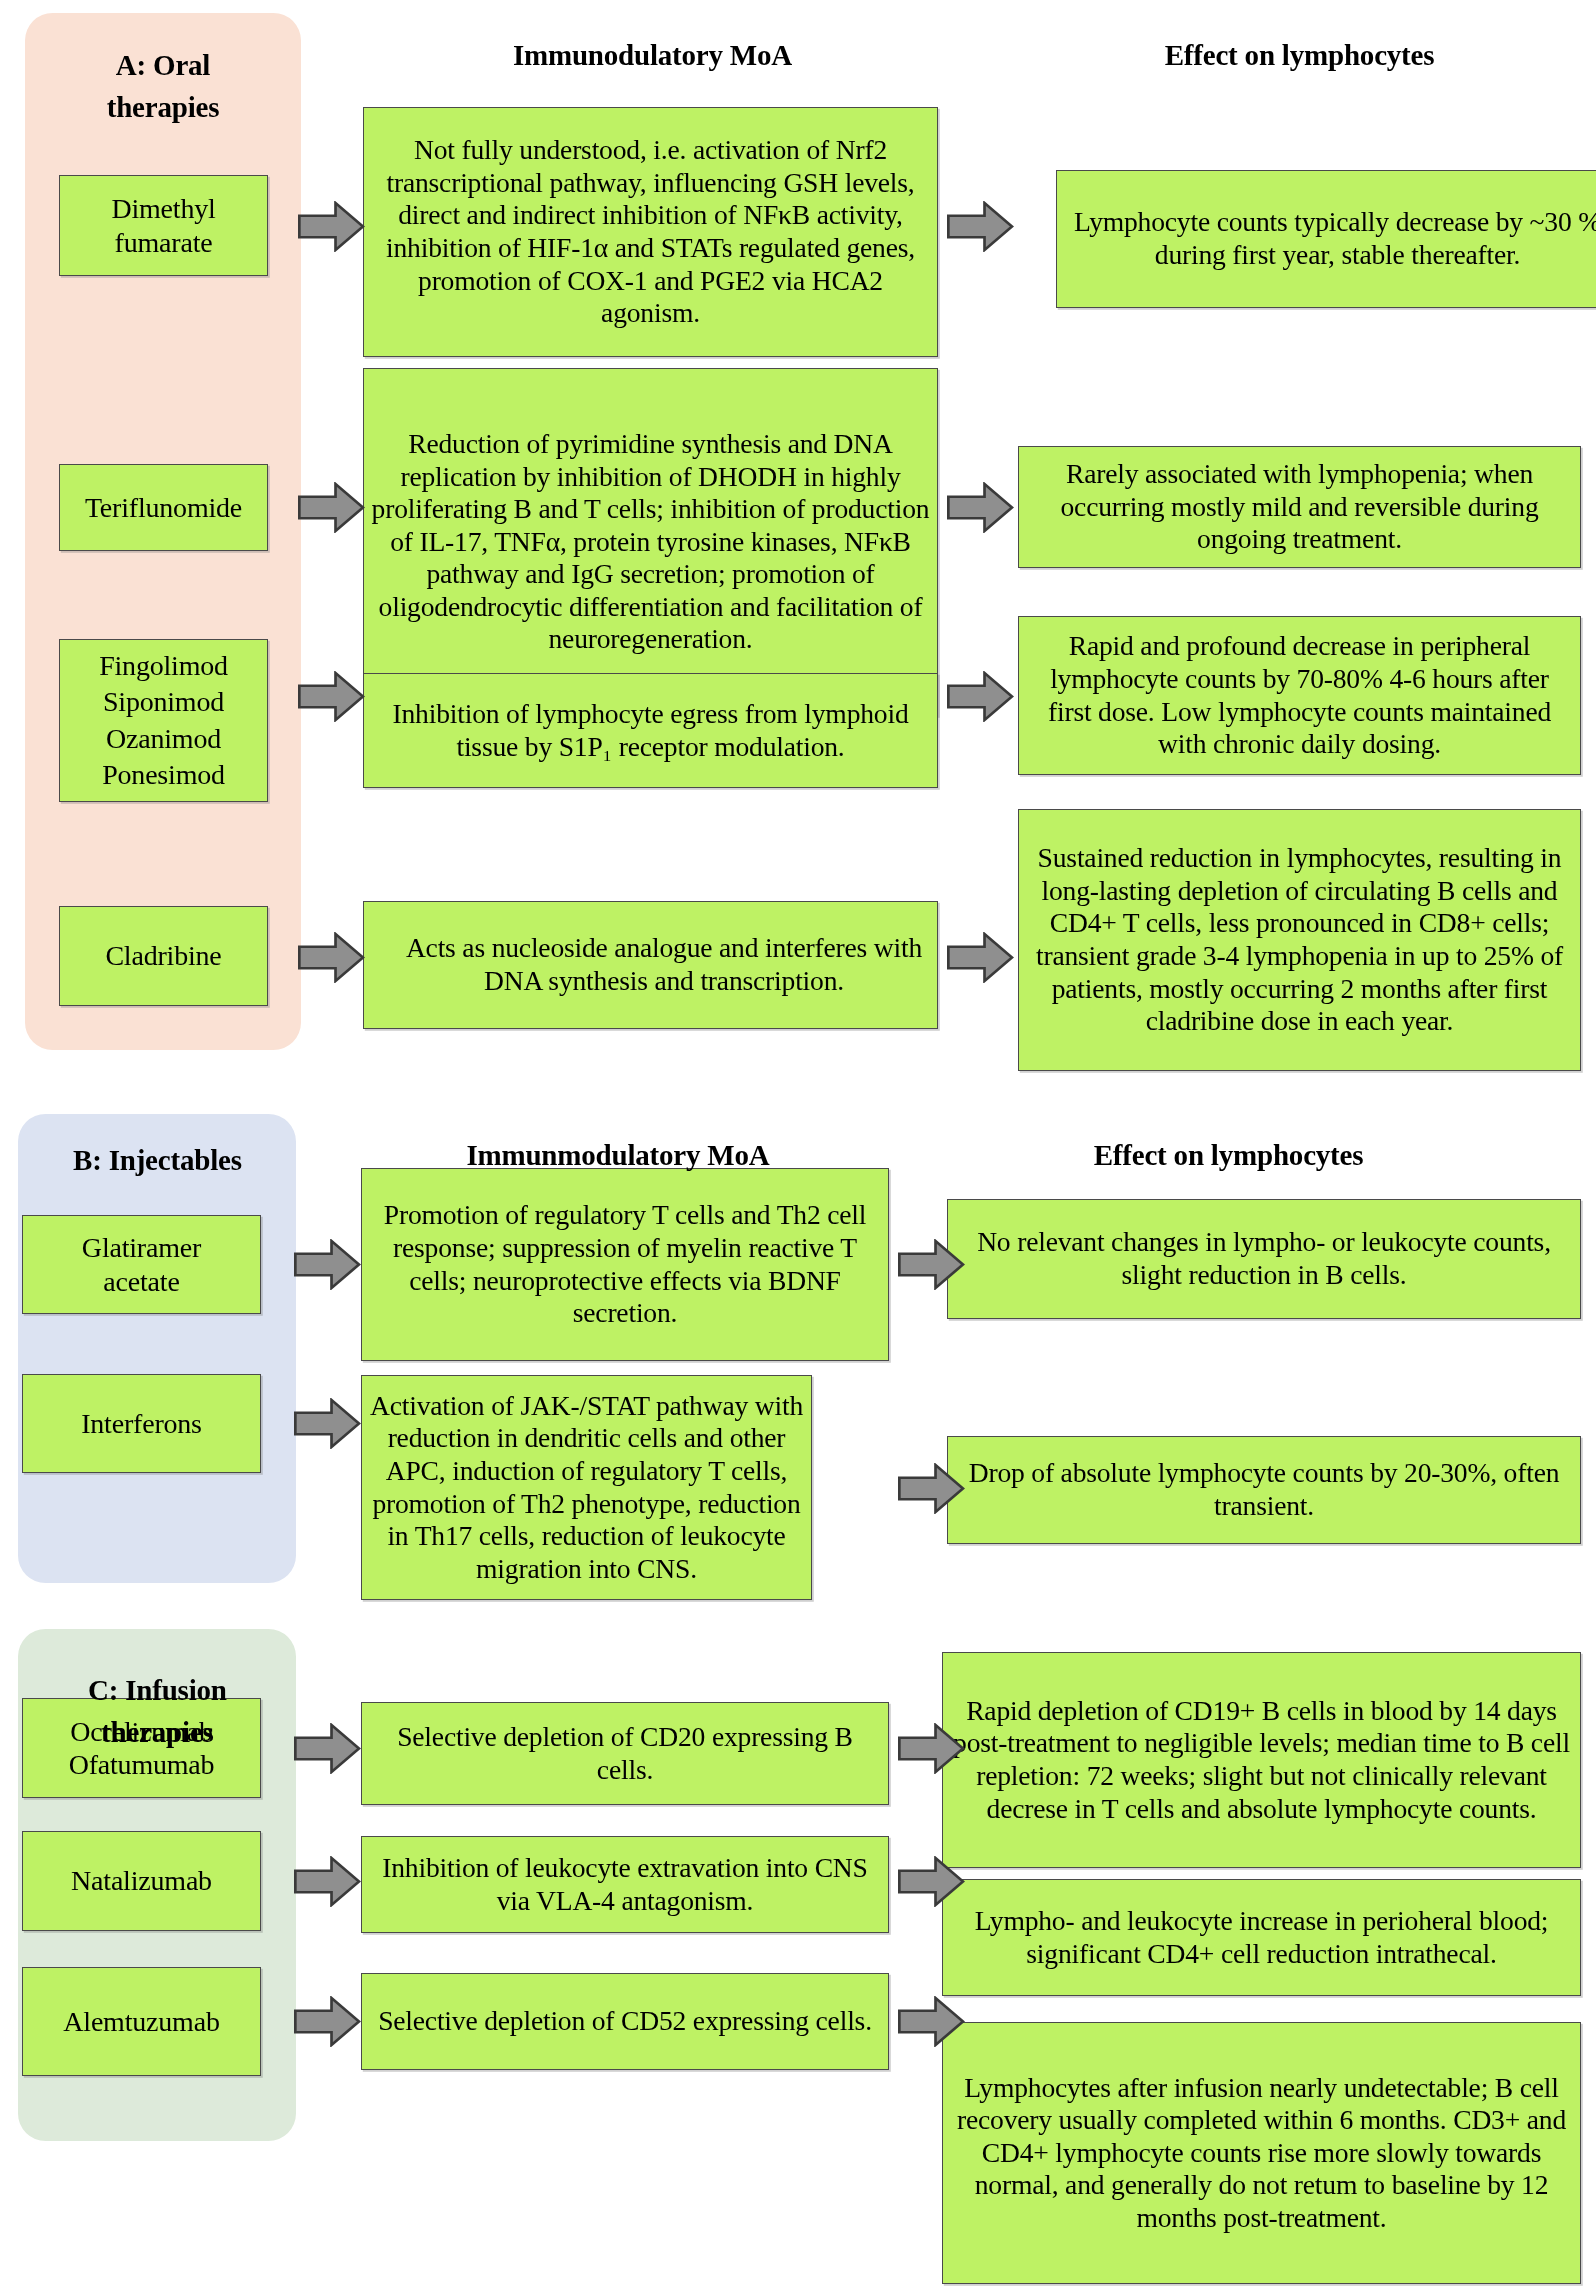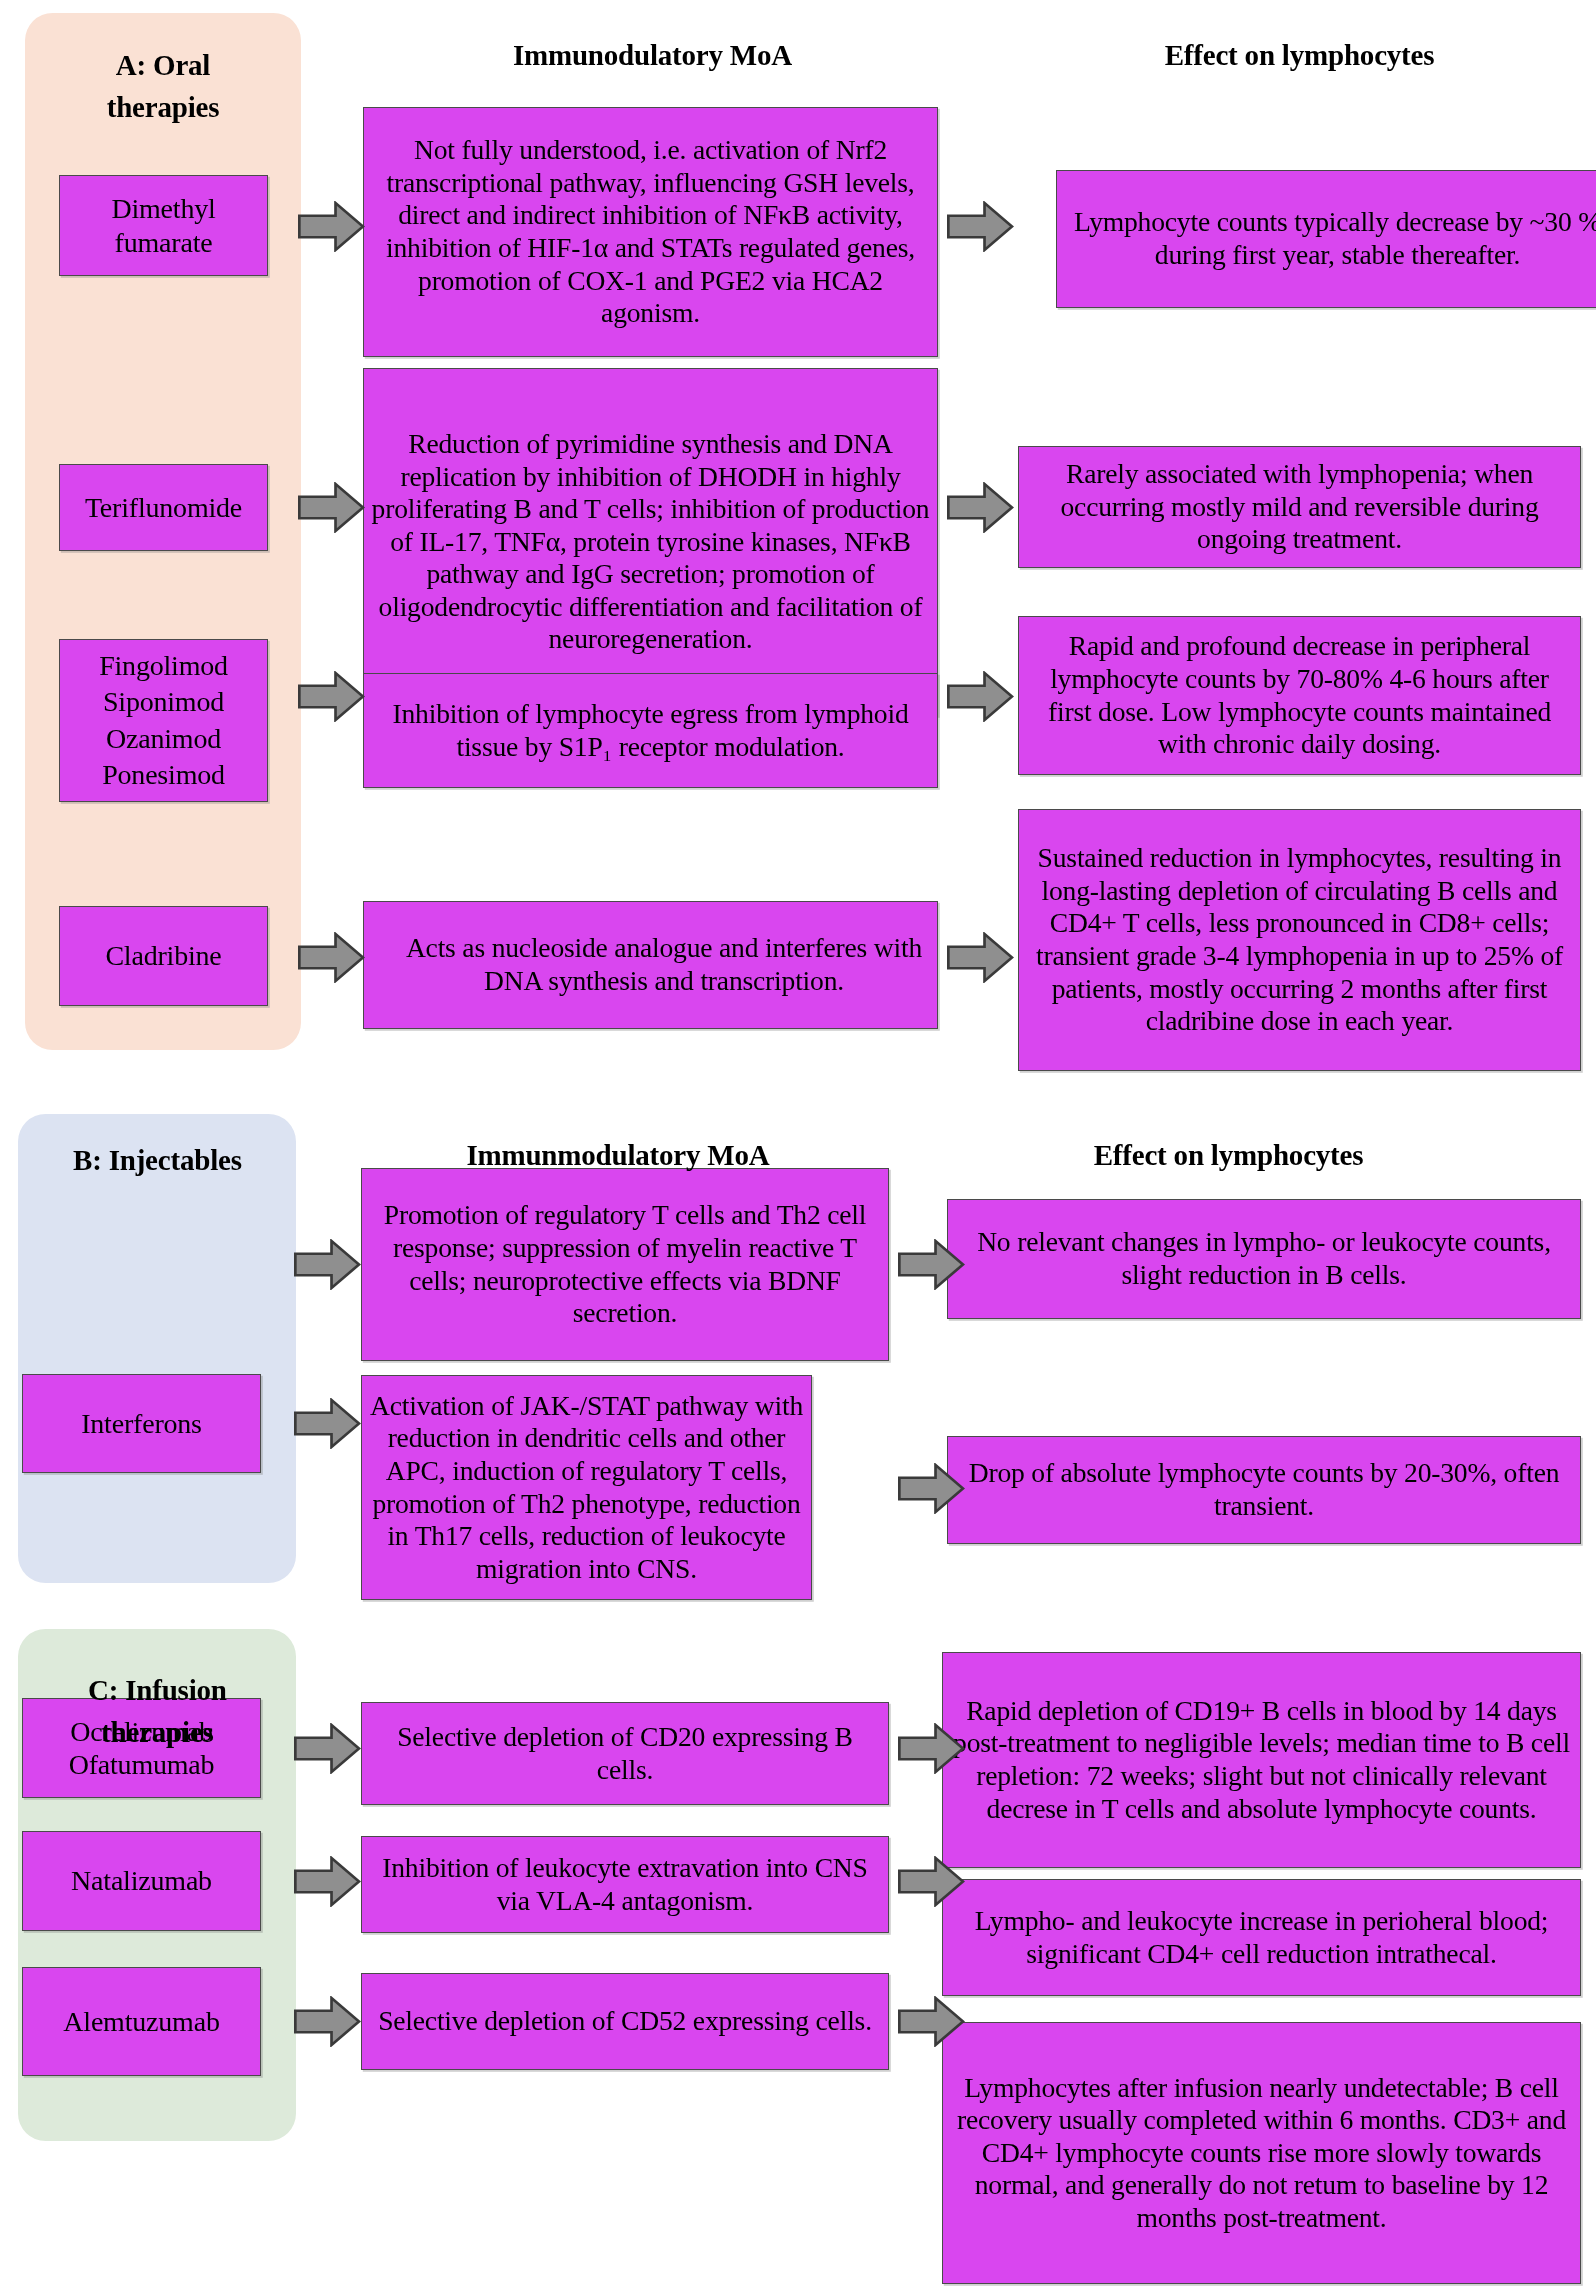--- a/index.html
+++ b/index.html
@@ -36,21 +36,21 @@
     text-align:center;
     font-weight:bold;
     font-size:29px;
     letter-spacing:-0.2px;
     white-space:nowrap;
   }
   
   .box{
     position:absolute;
     z-index:2;
-    background:#d946ef;
+    background:#bef264;
     border:1.4px solid #4a4a4a;
     box-sizing:border-box;
     display:flex;
     align-items:center;
     justify-content:center;
     text-align:center;
     box-shadow:1.8px 1.8px 0 rgba(120,120,120,0.35);
   }
   .box .txt{
     display:block;
@@ -168,20 +168,24 @@
   </div>
 
   <div class="panel" style="left:18.4px;top:1114px;width:278px;height:469px;background:#dce3f2;"></div>
 
   <div class="panel-title" style="left:18.4px;top:1139px;width:278px;">B: Injectables</div>
 
   <div class="col-header" style="left:347px;top:1139px;width:542px;">Immunmodulatory MoA</div>
 
   <div class="col-header" style="left:947px;top:1139px;width:563px;">Effect on lymphocytes</div>
 
+  <div class="box drug-box" style="left:22px;top:1215px;width:239px;height:99px;">
+    <span class="txt" style="white-space:pre-line;">Glatiramer
+acetate</span>
+  </div>
   <div class="arrow" style="left:294px;top:1239px;width:67px;height:51px;">
     <svg viewBox="0 0 100 76" width="67" height="51">
         <polygon points="2,22 56,22 56,3 97,38 56,73 56,54 2,54" fill="#8f8f8f" stroke="#3a3a3a" stroke-width="4" stroke-linejoin="miter"></polygon>
       </svg>
   </div>
   <div class="box moa-box" style="left:361px;top:1168px;width:528px;height:193px;">
     <span class="txt">Promotion of regulatory T cells and Th2 cell response; suppression of myelin reactive T cells; neuroprotective effects via BDNF secretion.</span>
   </div>
   <div class="arrow" style="left:898px;top:1239px;width:67px;height:51px;">
     <svg viewBox="0 0 100 76" width="67" height="51">

